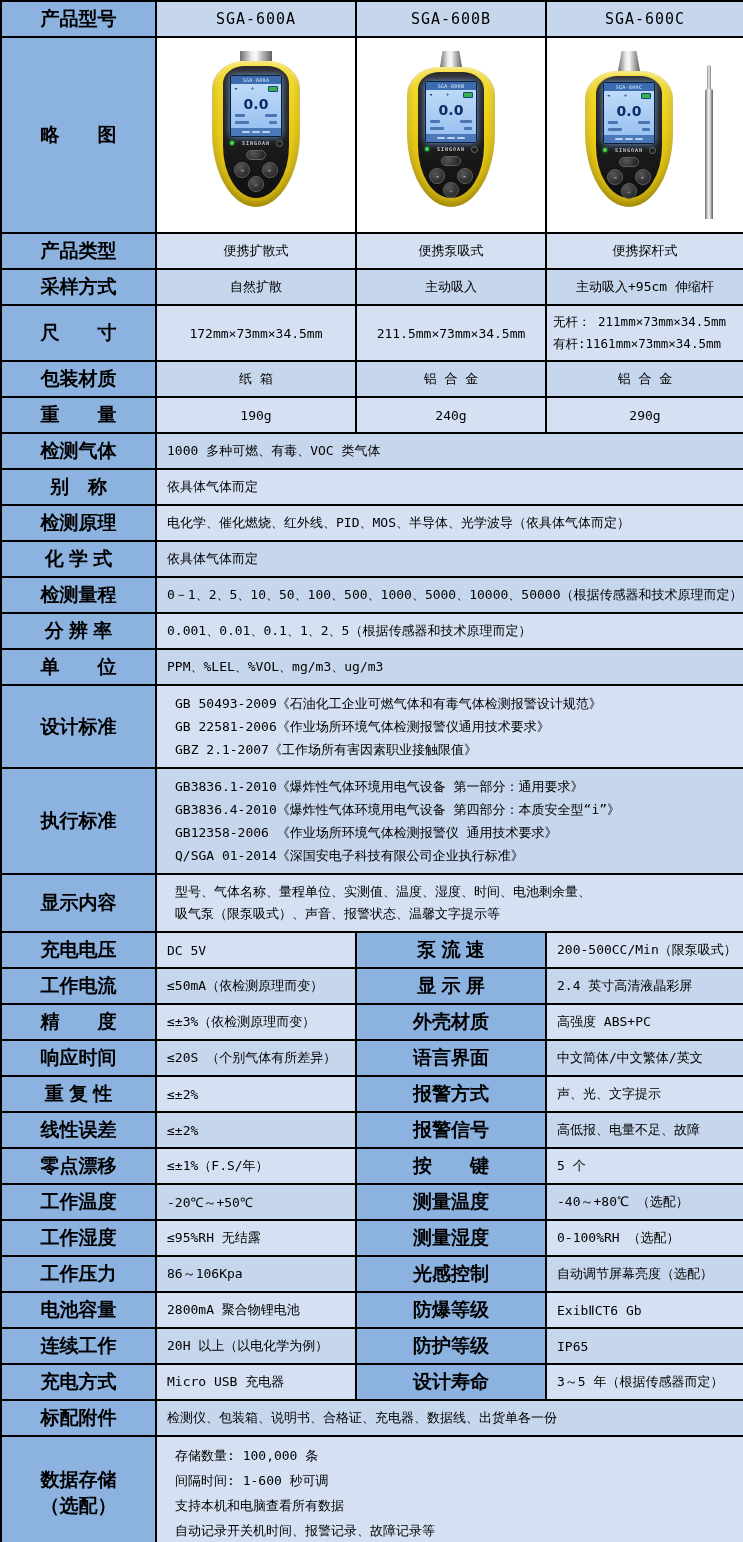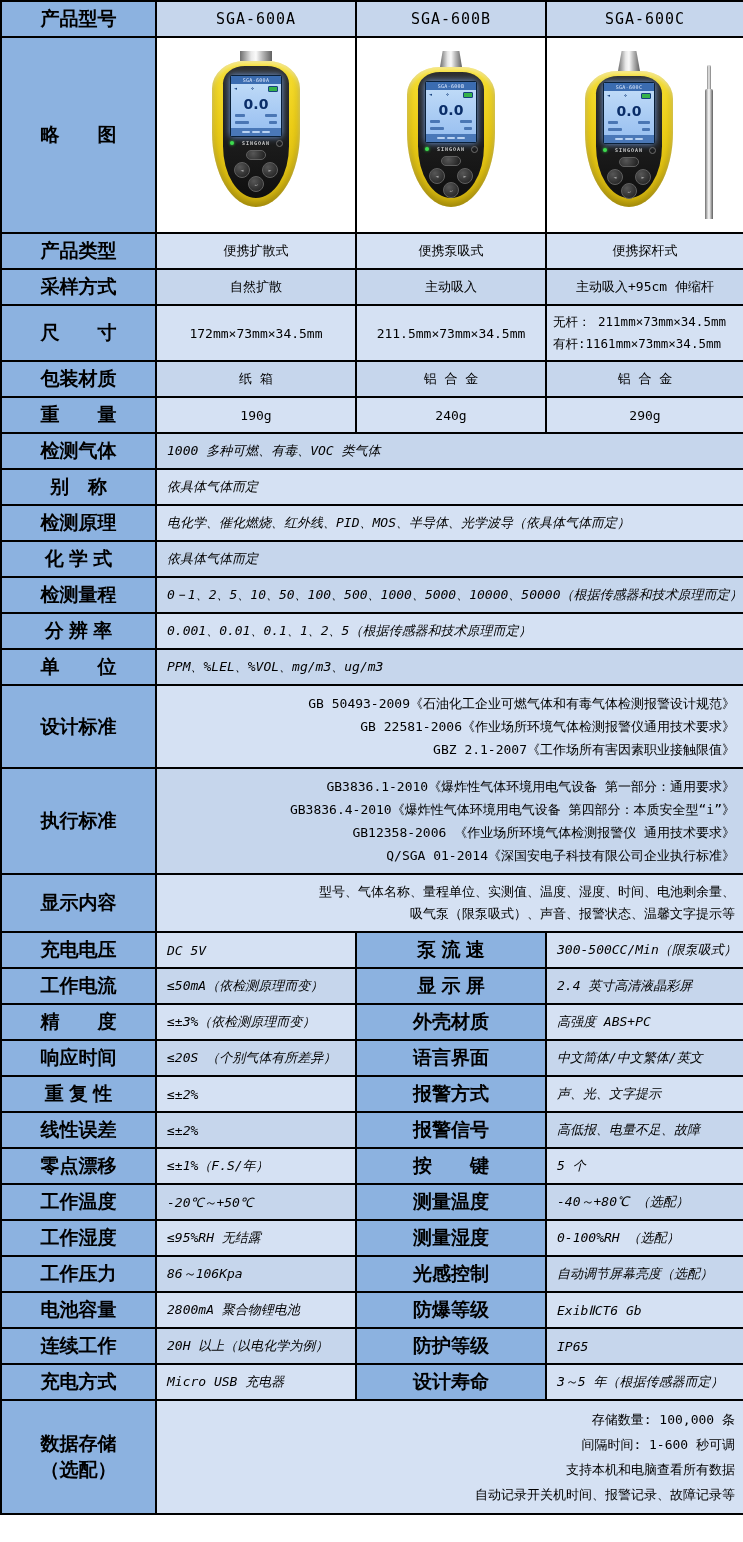--- a/index.html
+++ b/index.html
@@ -4,26 +4,26 @@
 <style>
   html,body{margin:0;padding:0;background:#fff;}
   body{width:743px;font-family:"Liberation Sans","DejaVu Sans",sans-serif;color:#000;}
   table{border-collapse:collapse;width:743px;table-layout:fixed;}
   th,td{border:2px solid #000;box-sizing:border-box;padding:0 8px;vertical-align:middle;}
   th.lbl{background:#8cb2e0;font-weight:bold;font-size:19px;text-align:center;padding:0 2px;}
   td{font-size:13px;font-family:"DejaVu Sans Mono","Liberation Sans",monospace;}
   .r-light td.v{background:#d5e1f3;}
   .r-dark td.v{background:#c6d6ec;}
   td.center{text-align:center;}
-  td.left{text-align:left;padding-left:10px;white-space:nowrap;overflow:hidden;font-style:italic;}
+  td.left{text-align:left;padding-left:10px;white-space:nowrap;overflow:hidden;}
   tr.std th,tr.std td{height:36px;}
   tr.h-size th,tr.h-size td{height:56px;}
   .pre{white-space:pre-line;text-align:left;padding-left:6px;line-height:22px;font-size:12.5px;}
   .lines{padding:6px 0 6px 10px;}
-  .lines div{line-height:23px;white-space:nowrap;overflow:hidden;text-align:right;}
+  .lines div{line-height:23px;white-space:nowrap;overflow:hidden;}
   tr.h-show .lines div{line-height:22px;}
   tr.h-store .lines div{line-height:25px;}
   .lbl2{line-height:26px;}
   td.model{background:#c6d6ec;text-align:center;font-size:15px;letter-spacing:1px;height:33px;}
 
   
   td.sketch{background:#fff;padding:0;height:196px;}
   .dev-wrap{position:relative;width:100%;height:168px;overflow:hidden;}
   .device{position:absolute;bottom:12px;left:50%;transform:translateX(-50%);width:88px;}
   .devC{left:calc(50% - 16px);}
@@ -326,21 +326,21 @@
       <div>型号、气体名称、量程单位、实测值、温度、湿度、时间、电池剩余量、</div>
       <div>吸气泵（限泵吸式）、声音、报警状态、温馨文字提示等</div>
     </div>
   </td>
 </tr>
 
 <tr class="std r-light">
   <th class="lbl">充电电压</th>
   <td class="v left">DC 5V</td>
   <th class="lbl">泵 流 速</th>
-  <td class="v left">300-500CC/Min（限泵吸式）</td>
+  <td class="v left">200-500CC/Min（限泵吸式）</td>
 </tr>
 <tr class="std r-dark">
   <th class="lbl">工作电流</th>
   <td class="v left">≤50mA（依检测原理而变）</td>
   <th class="lbl">显 示 屏</th>
   <td class="v left">2.4 英寸高清液晶彩屏</td>
 </tr>
 <tr class="std r-light">
   <th class="lbl">精　　度</th>
   <td class="v left">≤±3%（依检测原理而变）</td>
@@ -401,20 +401,24 @@
   <th class="lbl">防护等级</th>
   <td class="v left">IP65</td>
 </tr>
 <tr class="std r-light">
   <th class="lbl">充电方式</th>
   <td class="v left">Micro USB 充电器</td>
   <th class="lbl">设计寿命</th>
   <td class="v left">3～5 年（根据传感器而定）</td>
 </tr>
 
+<tr class="std r-dark">
+  <th class="lbl">标配附件</th>
+  <td class="v left" colspan="3">检测仪、包装箱、说明书、合格证、充电器、数据线、出货单各一份</td>
+</tr>
 
 <tr class="h-store r-light">
   <th class="lbl">
     <div class="lbl2">数据存储</div>
     <div class="lbl2">（选配）</div>
   </th>
   <td class="v" colspan="3">
     <div class="lines">
       <div>存储数量: 100,000 条</div>
       <div>间隔时间: 1-600 秒可调</div>

